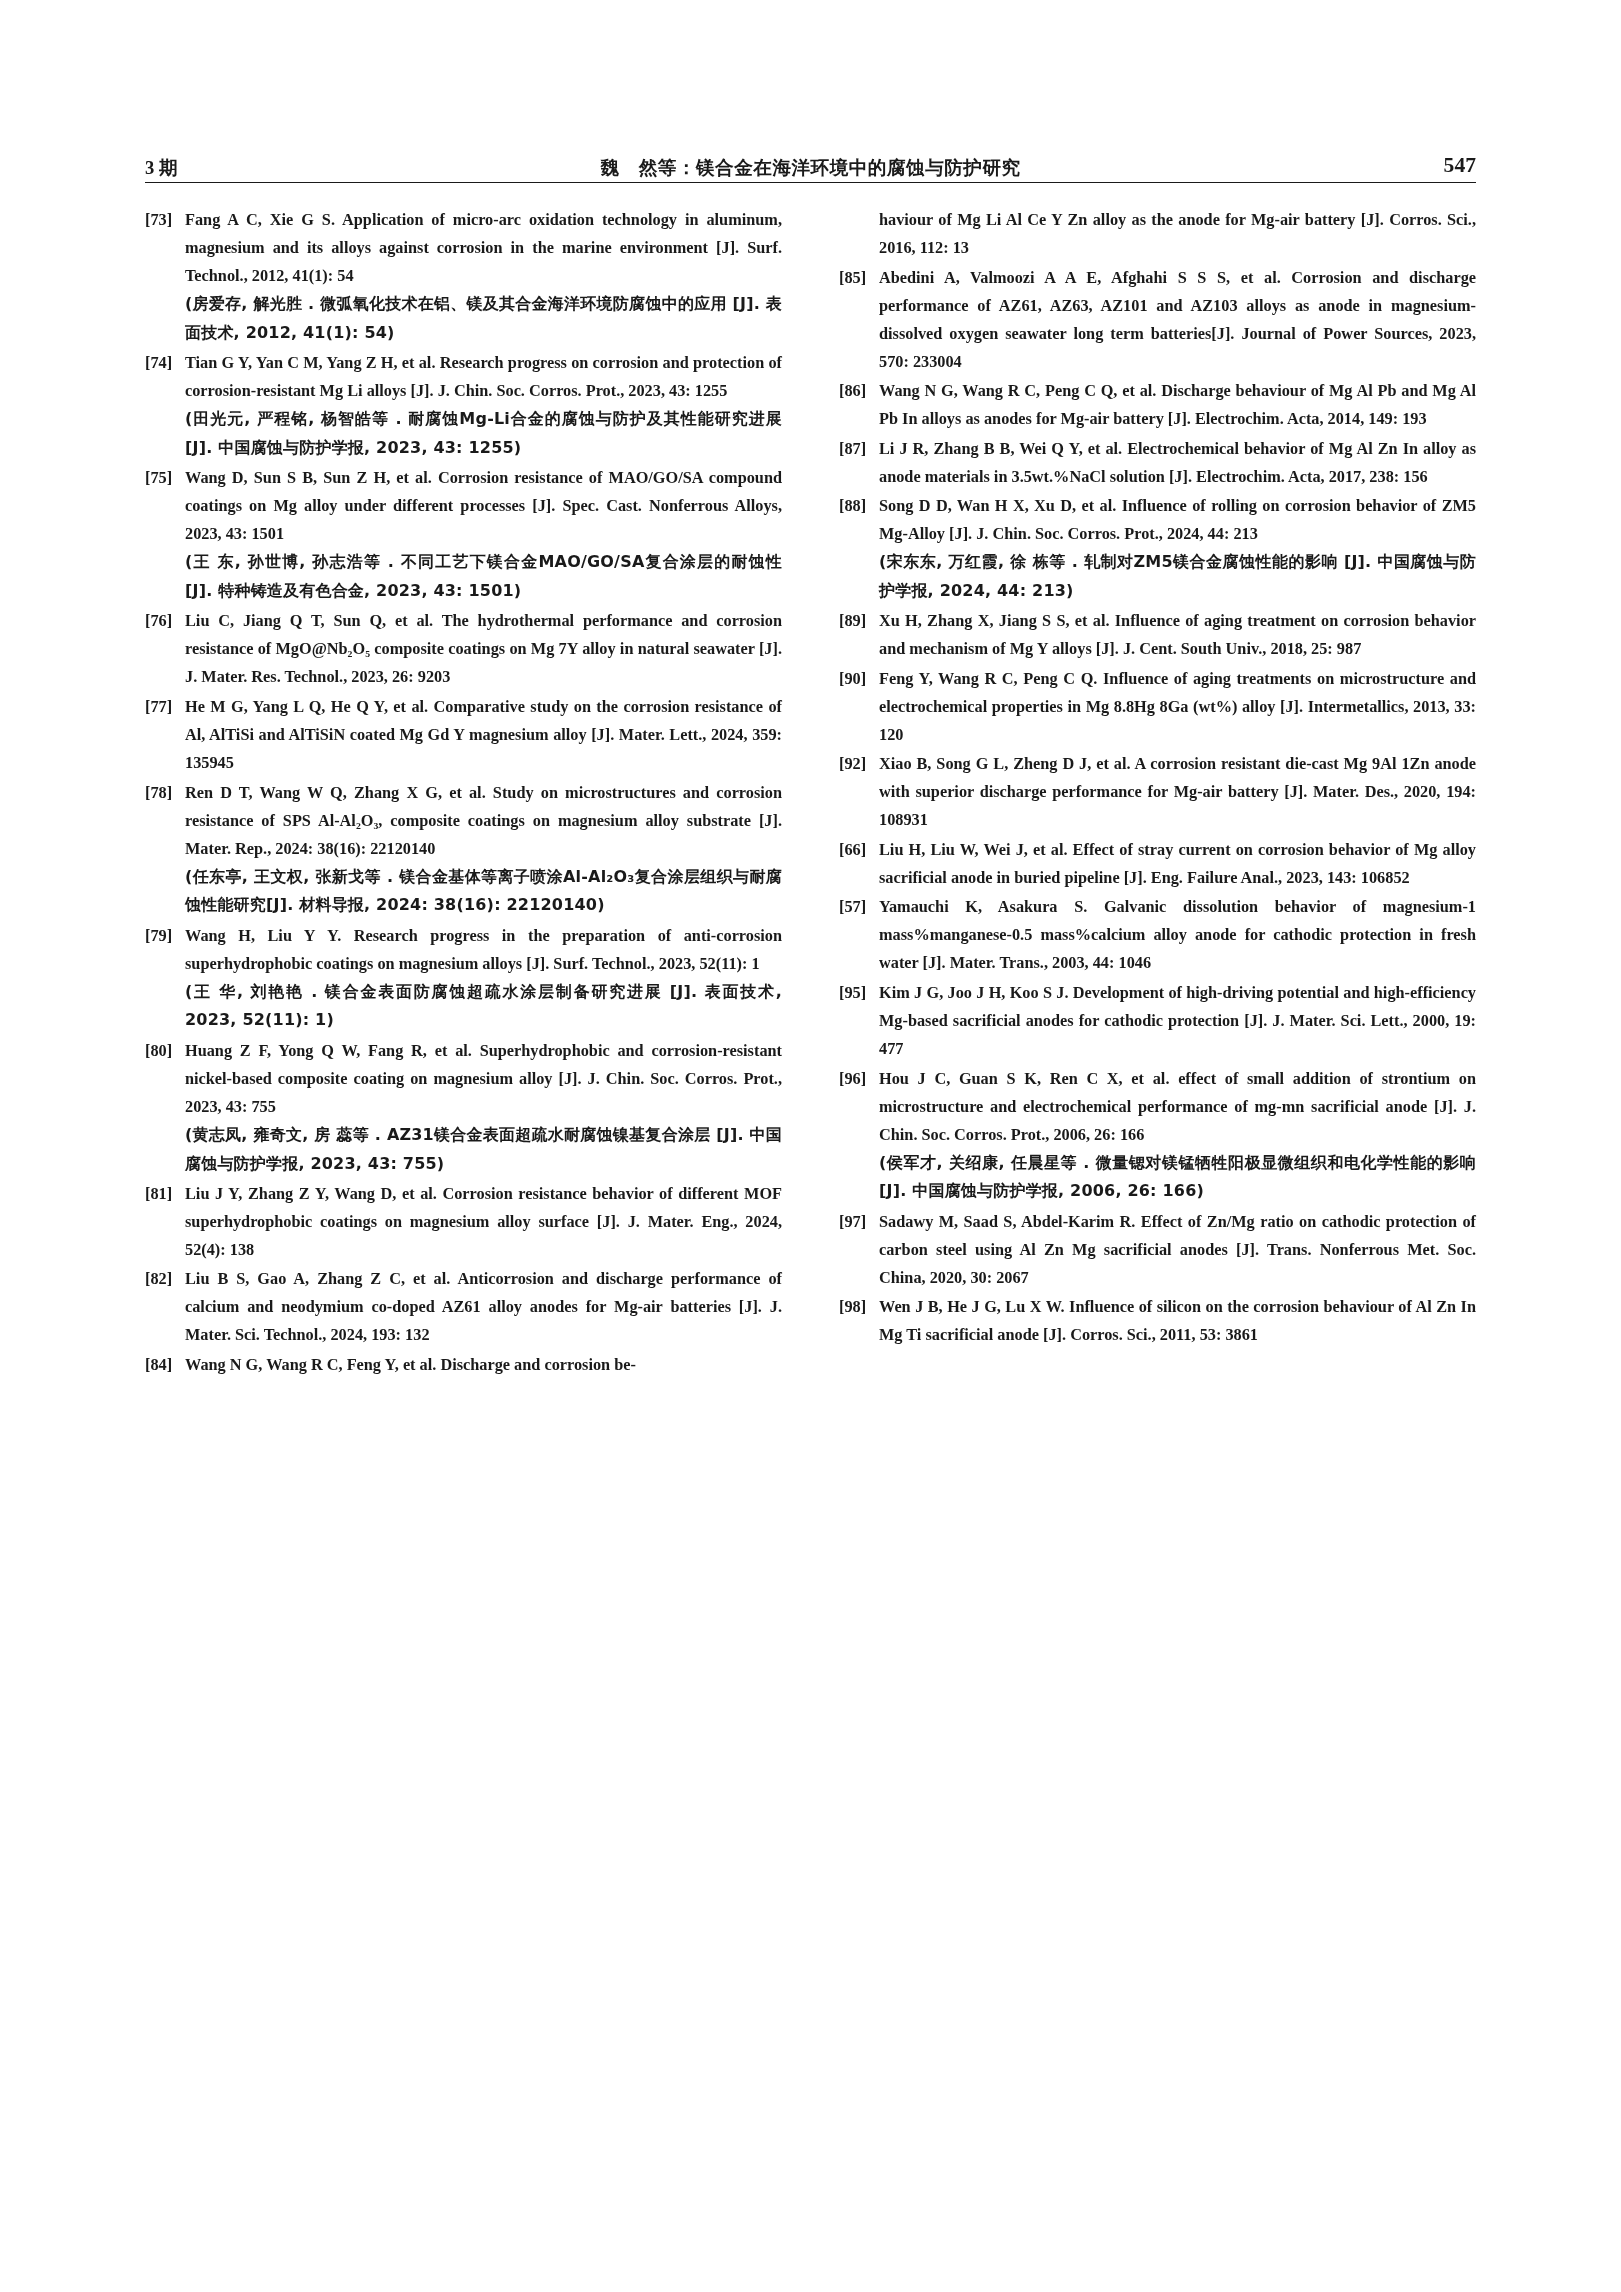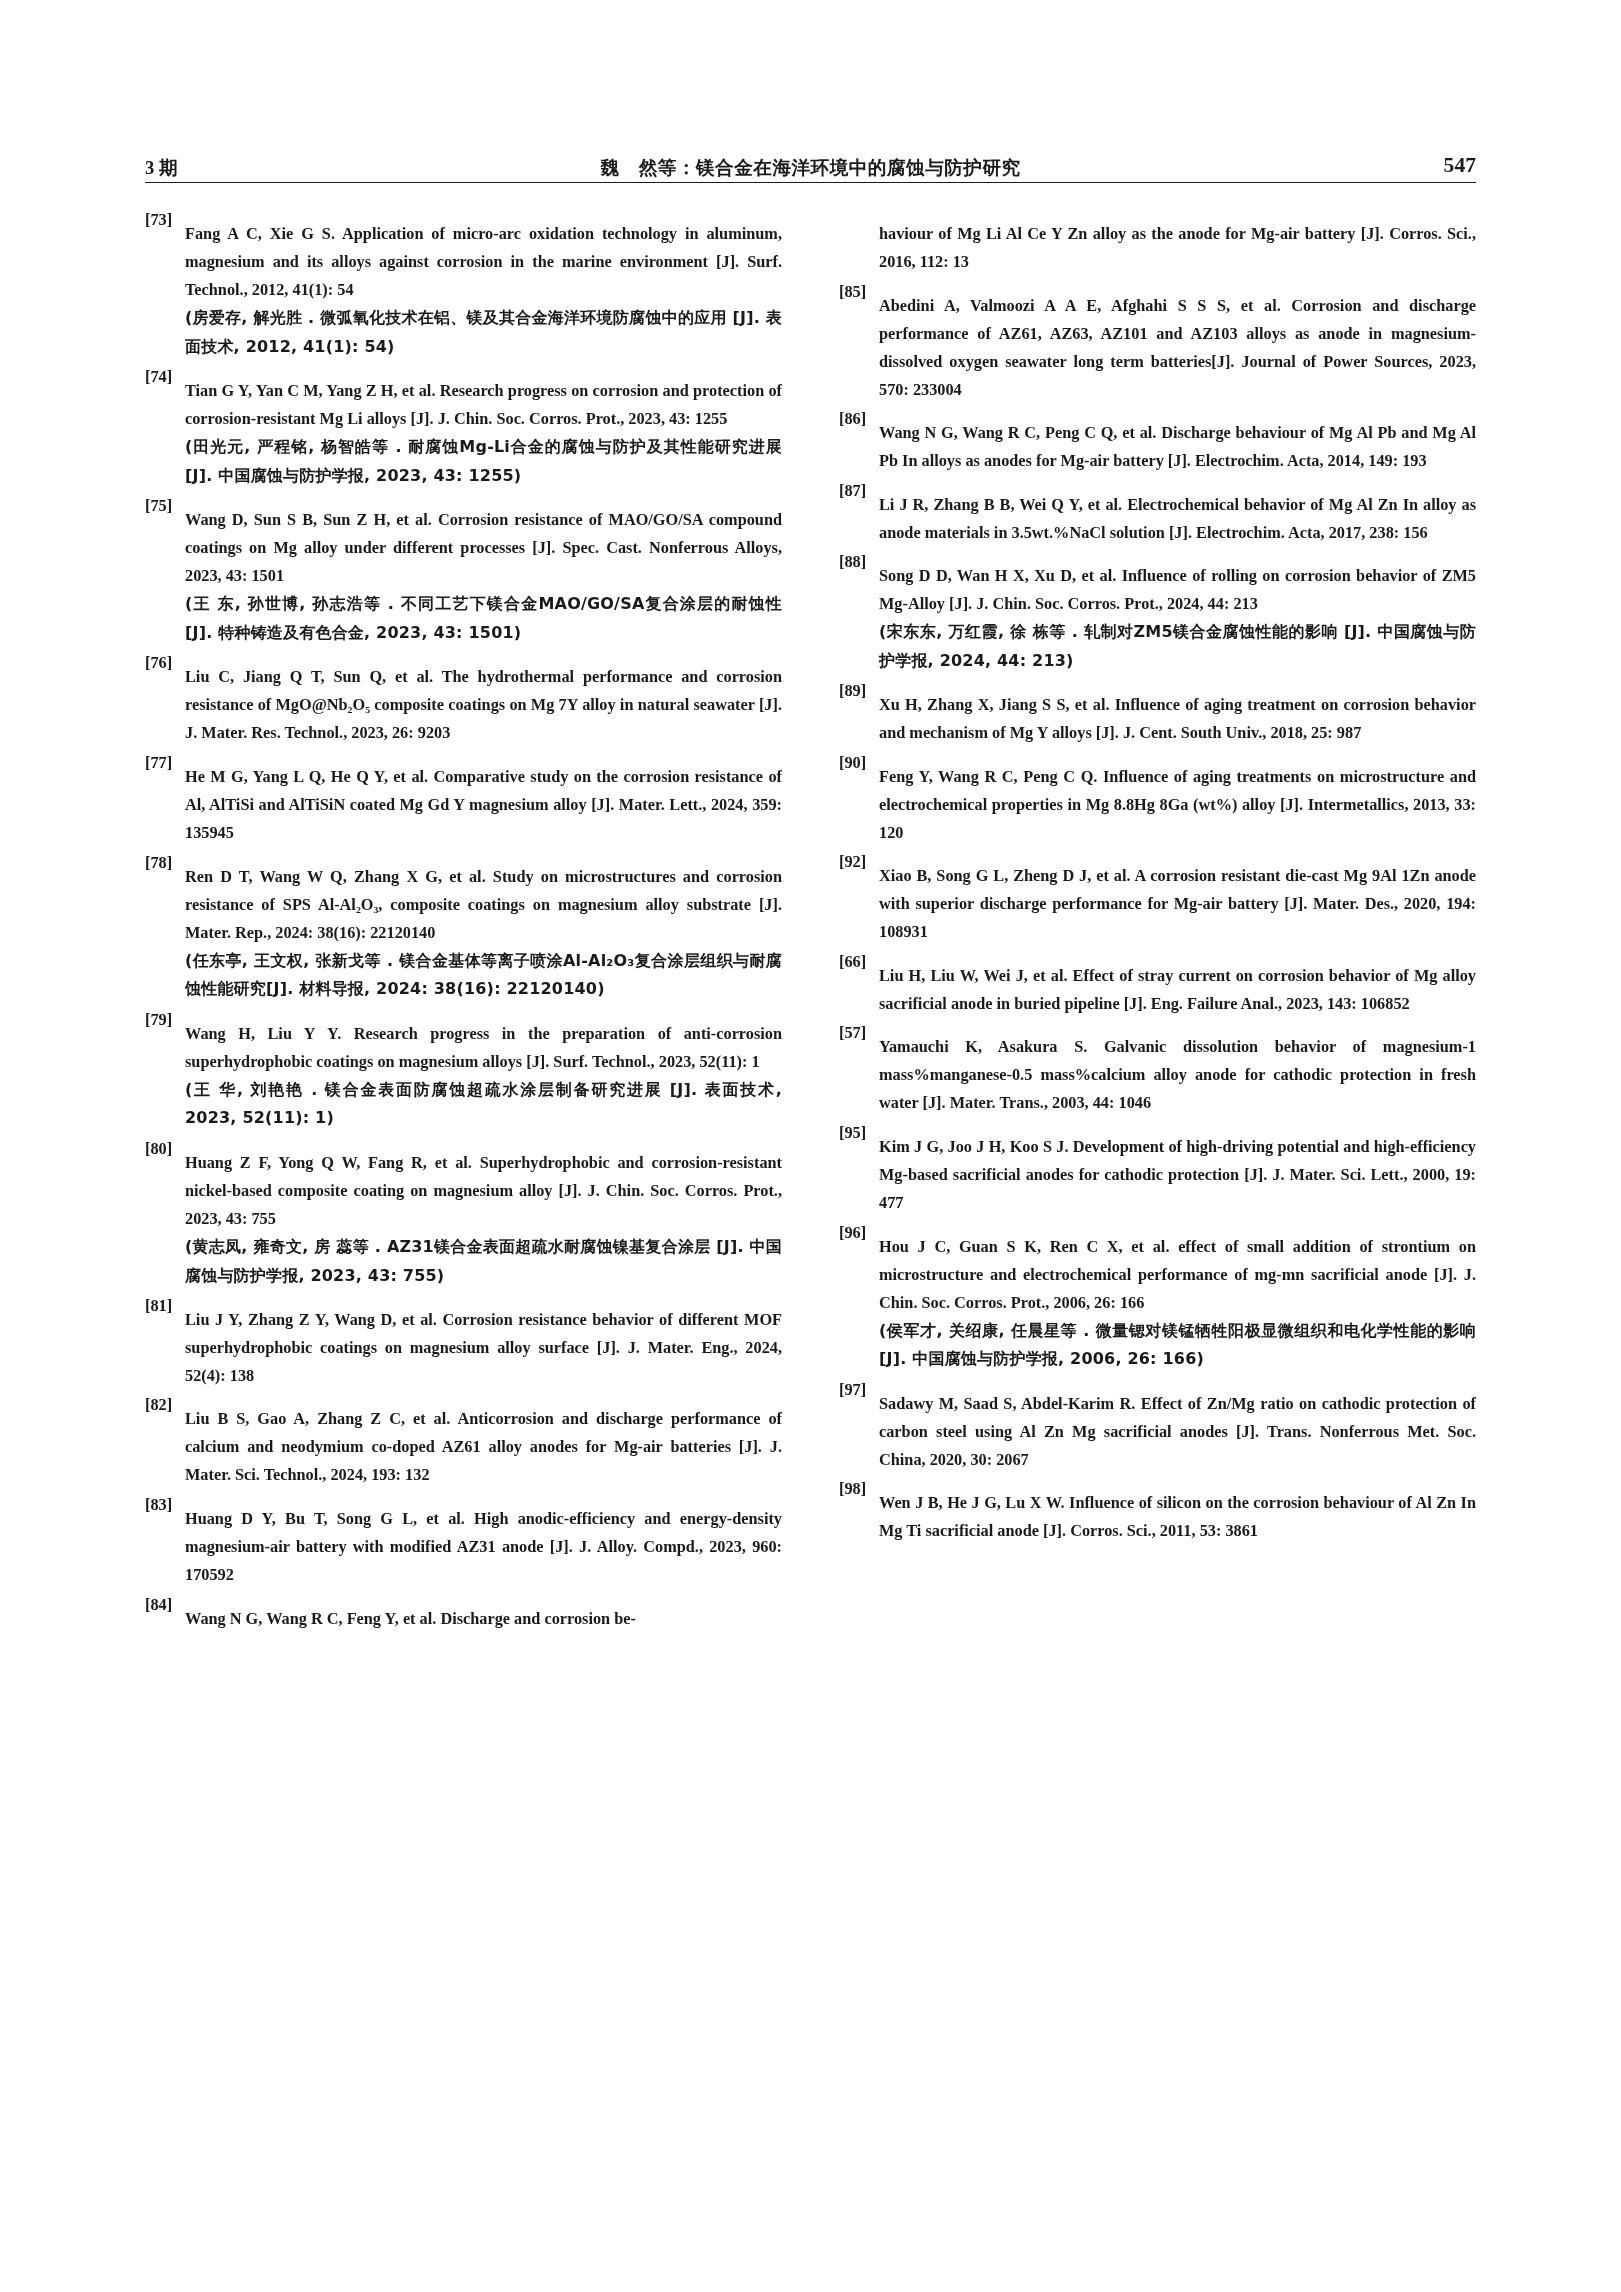--- a/index.html
+++ b/index.html
@@ -75,21 +75,20 @@
   .ref .num {
     flex: 0 0 auto;
     width: 40px;
     white-space: nowrap;
   }
   .ref .body {
     flex: 1 1 auto;
     text-align: justify;
     text-justify: inter-word;
     hyphens: none;
-    margin-top: 14px;
   }
   .ref .body .cn {
     display: block;
     font-family: "DejaVu Sans", sans-serif;
     font-size: 16px;
     line-height: 1.8;
     letter-spacing: 0.2px;
   }
 </style>
 </head>
@@ -167,26 +166,20 @@
           <span>Liu J Y, Zhang Z Y, Wang D, et al. Corrosion resistance behavior of different MOF superhydrophobic coatings on magnesium alloy surface [J]. J. Mater. Eng., 2024, 52(4): 138</span>
         </span>
       </div>
       <div class="ref">
         <span class="num">[82]</span>
         <span class="body">
           <span>Liu B S, Gao A, Zhang Z C, et al. Anticorrosion and discharge performance of calcium and neodymium co-doped AZ61 alloy anodes for Mg-air batteries [J]. J. Mater. Sci. Technol., 2024, 193: 132</span>
         </span>
       </div>
       <div class="ref">
-        <span class="num">[83]</span>
-        <span class="body">
-          <span>Huang D Y, Bu T, Song G L, et al. High anodic-efficiency and energy-density magnesium-air battery with modified AZ31 anode [J]. J. Alloy. Compd., 2023, 960: 170592</span>
-        </span>
-      </div>
-      <div class="ref">
         <span class="num">[84]</span>
         <span class="body">
           <span>Wang N G, Wang R C, Feng Y, et al. Discharge and corrosion be-</span>
         </span>
       </div>
     </div>
 
     <div class="col">
       <div class="ref">
         <span class="num"></span>

